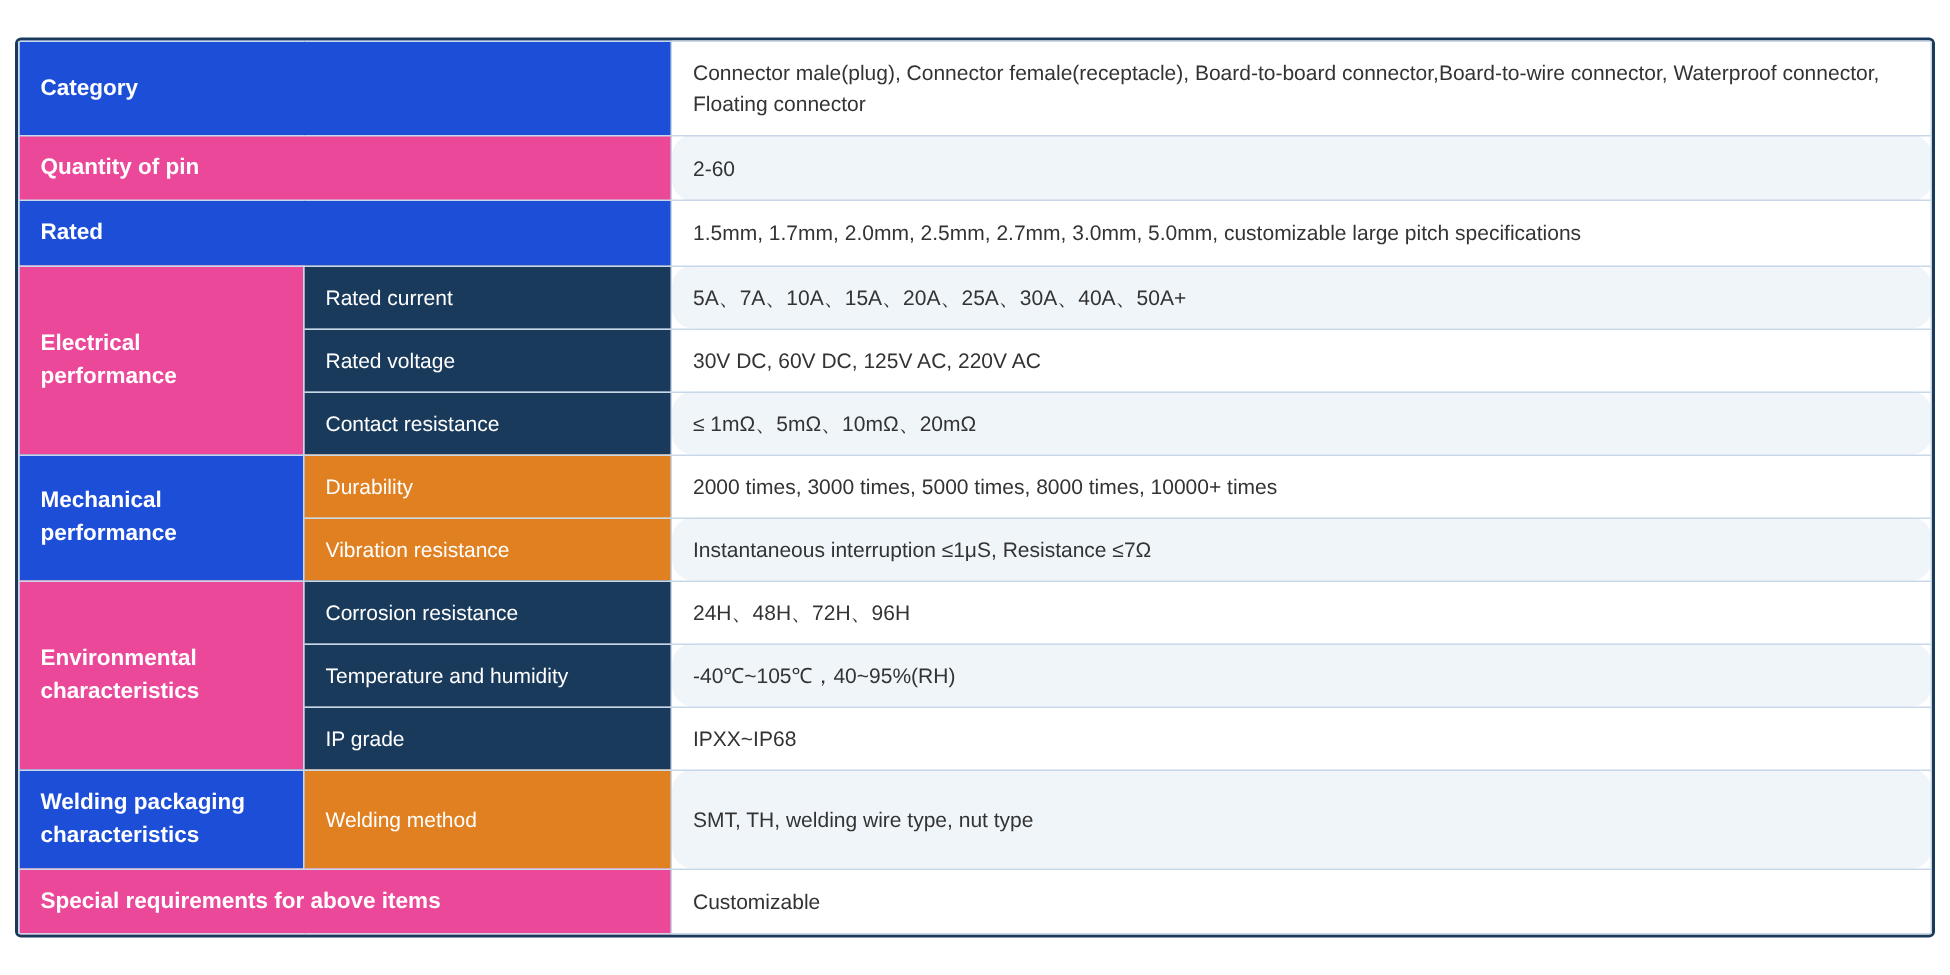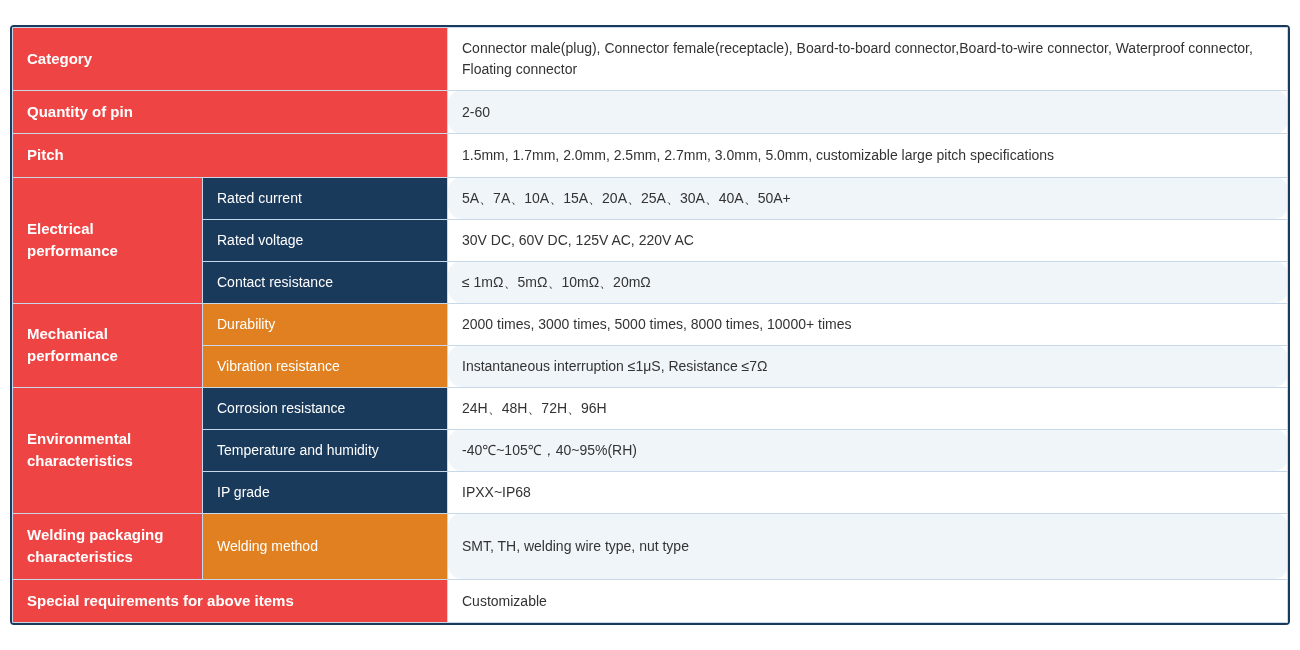--- a/index.html
+++ b/index.html
@@ -38,43 +38,43 @@
     }
     .col-sub {
       width: 245px;
       color: #1a3a5c;
       font-size: 14px;
     }
     .col-value {
       color: #333;
       font-size: 14px;
     }
-    .bg-orange { background-color: #ef4444; }
-    .bg-dark-blue { background-color: #ef4444; }
+    .bg-orange { background-color: #1d4ed8; }
+    .bg-dark-blue { background-color: #ec4899; }
     .bg-light { background-color: #f0f5fa; border-radius: 14px; }
     .bg-white { background-color: #fff; margin-left: 16px; }
     .sub-orange { background-color: #e08020; color: #fff; }
     .sub-dark-blue { background-color: #1a3a5c; color: #fff; margin-top: 32px; }
   </style>
 </head>
 <body>
 
 <div class="table-wrapper">
   <table id="main-table">
     <tbody id="table-body">
         <tr>
           <td class="col-main bg-orange" colspan="2">Category</td>
           <td class="col-value bg-white">Connector male(plug), Connector female(receptacle), Board-to-board connector,Board-to-wire connector, Waterproof connector, Floating connector</td>
         </tr>
         <tr>
           <td class="col-main bg-dark-blue" colspan="2">Quantity of pin</td>
           <td class="col-value bg-light">2-60</td>
         </tr>
         <tr>
-          <td class="col-main bg-orange" colspan="2">Pitch</td>
+          <td class="col-main bg-orange" colspan="2">Rated</td>
           <td class="col-value bg-white">1.5mm, 1.7mm, 2.0mm, 2.5mm, 2.7mm, 3.0mm, 5.0mm, customizable large pitch specifications</td>
         </tr>
         <tr>
           <td class="col-main bg-dark-blue" rowspan="3">Electrical performance</td>
           <td class="col-sub sub-dark-blue">Rated current</td>
           <td class="col-value bg-light">5A、7A、10A、15A、20A、25A、30A、40A、50A+</td>
         </tr>
         <tr>
           <td class="col-sub sub-dark-blue">Rated voltage</td>
           <td class="col-value bg-white">30V DC, 60V DC, 125V AC, 220V AC</td>

